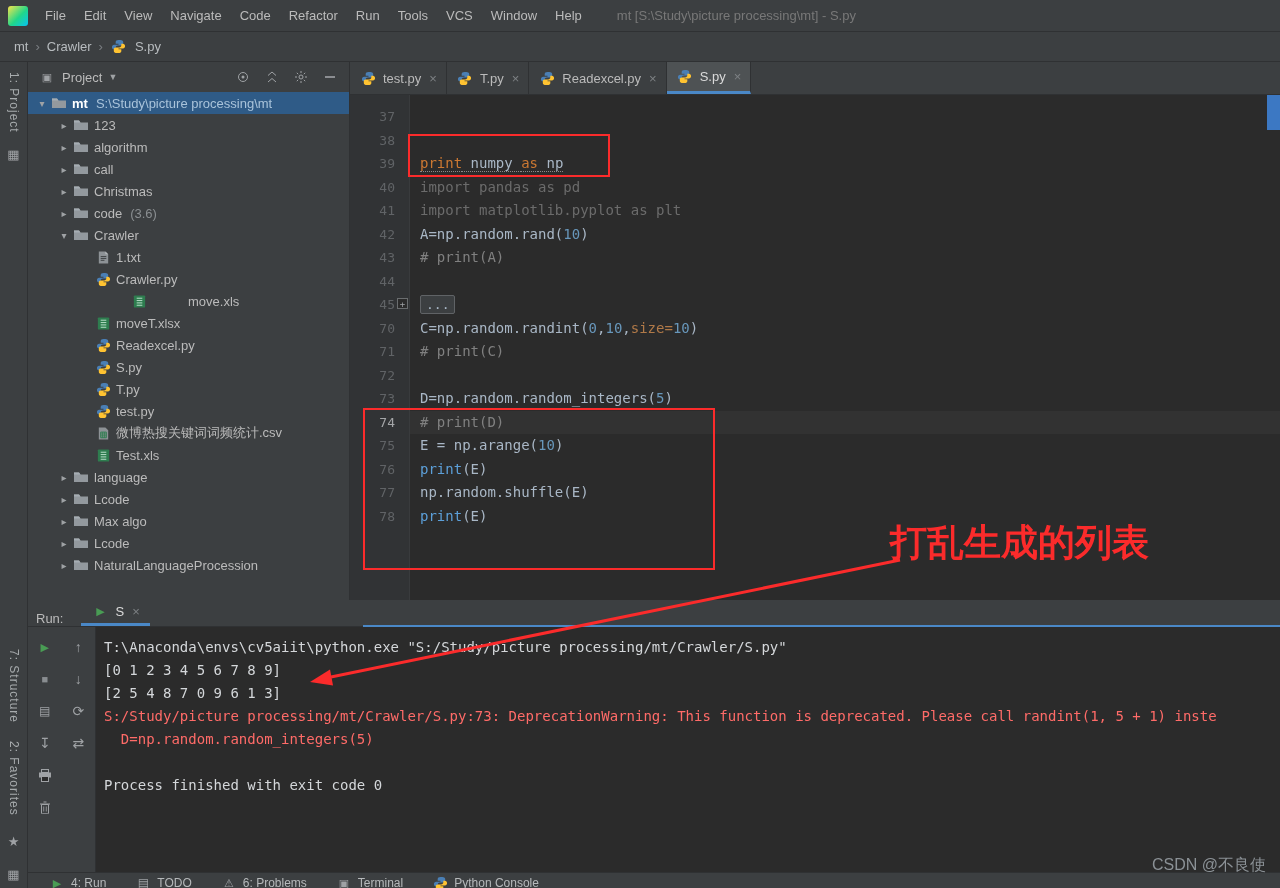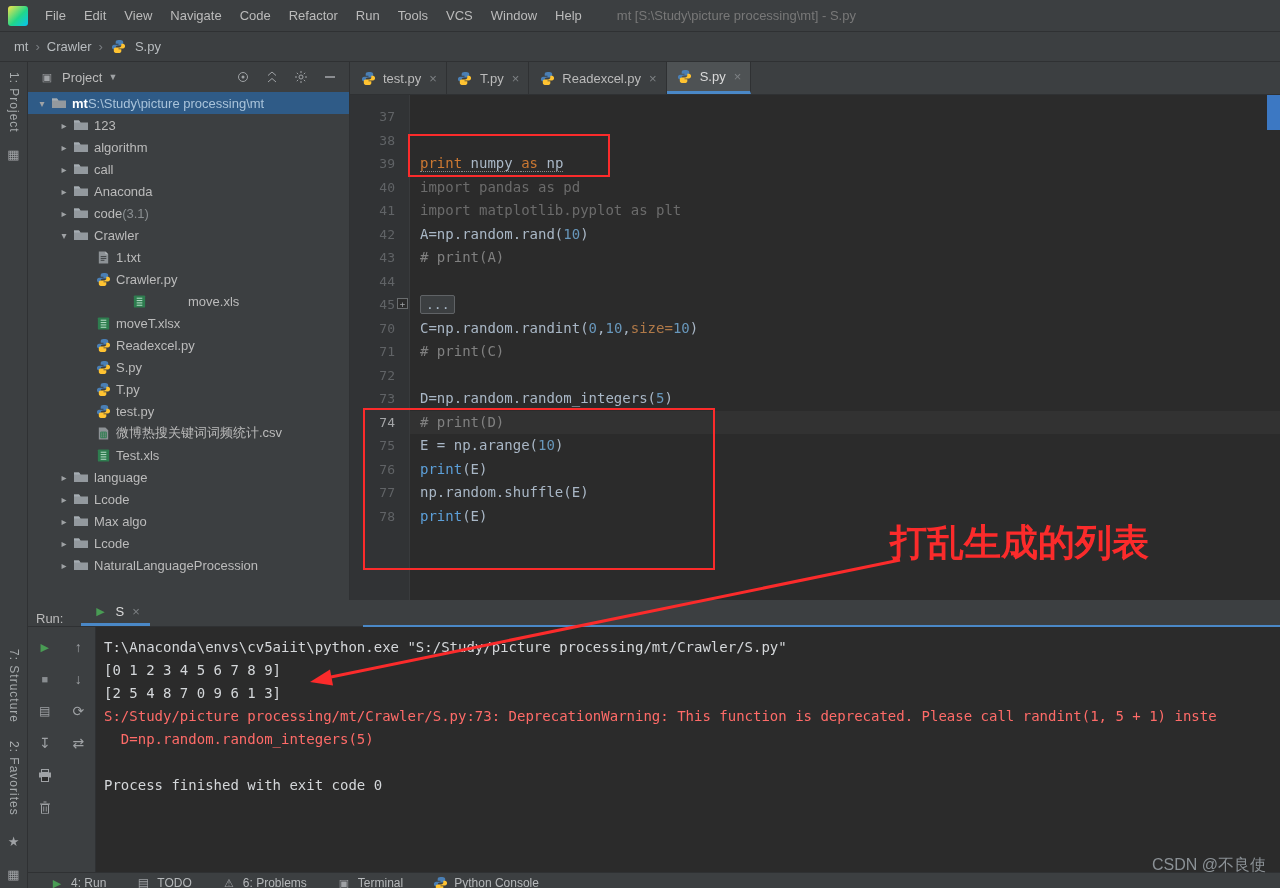--- a/index.html
+++ b/index.html
@@ -34,21 +34,21 @@
     color:#bbbbbb;font-size:13px;gap:6px;flex:0 0 30px}
   .proj-caret{font-size:9px;color:#9fa2a5}
   .proj-tools{margin-left:auto;display:flex;gap:11px;align-items:center}
   .tree{flex:1;overflow:hidden;font-size:13px;color:#bbbbbb}
   .tree-row{height:22px;display:flex;align-items:center;white-space:nowrap;cursor:default}
   .tree-row.selected{background:#2f5b87}
   .chev{width:16px;flex:0 0 16px;color:#9fa2a5;font-size:10px;text-align:center}
   .ticon{width:18px;flex:0 0 18px;display:inline-flex;justify-content:center;align-items:center}
   .tree-name{margin-left:4px}
   .tree-row.selected .tree-name{color:#ffffff;font-weight:bold}
-  .tree-suffix{color:#8a8e91}
+  .tree-suffix{margin-left:8px;color:#8a8e91}
   .tree-row.selected .tree-suffix{color:#a9c3da}
   
   .editor-col{flex:1;display:flex;flex-direction:column;min-width:0;background:#2b2b2b}
   .tabbar{height:33px;background:#3c3f41;display:flex;border-bottom:1px solid #2f3133;flex:0 0 33px}
   .tab{display:flex;align-items:center;gap:6px;padding:0 9px;color:#bbbbbb;
     font-size:13px;border-right:1px solid #2f3133;cursor:default}
   .tab.active{background:#4e5254;border-bottom:3px solid #4a88c7;color:#dadada}
   .tab-close{color:#7d8184;margin-left:2px}
   .editor-body{flex:1;display:flex;position:relative;min-height:0;overflow:hidden}
   .gutter{width:60px;background:#313335;border-right:1px solid #393b3d;padding-top:10px;
@@ -228,32 +228,32 @@
               <span class="tree-name">call</span>
             </div>
             <div class="tree-row" style="padding-left: 28px;">
               <span class="chev">▸</span>
               <span class="ticon">
                 <svg width="16" height="16" viewBox="0 0 16 16">
                   <path d="M1 3.5h5l1.5 2H15V13H1z" fill="#93999e"></path>
                   <path d="M1 3.5h5l1.5 2H1z" fill="#a6adb3"></path>
                 </svg>
               </span>
-              <span class="tree-name">Anaconda</span>
+              <span class="tree-name">Christmas</span>
             </div>
             <div class="tree-row" style="padding-left: 28px;">
               <span class="chev">▸</span>
               <span class="ticon">
                 <svg width="16" height="16" viewBox="0 0 16 16">
                   <path d="M1 3.5h5l1.5 2H15V13H1z" fill="#93999e"></path>
                   <path d="M1 3.5h5l1.5 2H1z" fill="#a6adb3"></path>
                 </svg>
               </span>
               <span class="tree-name">code</span>
-              <span class="tree-suffix">(3.1)</span>
+              <span class="tree-suffix">(3.6)</span>
             </div>
             <div class="tree-row" style="padding-left: 28px;">
               <span class="chev">▾</span>
               <span class="ticon">
                 <svg width="16" height="16" viewBox="0 0 16 16">
                   <path d="M1 3.5h5l1.5 2H15V13H1z" fill="#93999e"></path>
                   <path d="M1 3.5h5l1.5 2H1z" fill="#a6adb3"></path>
                 </svg>
               </span>
               <span class="tree-name">Crawler</span>

